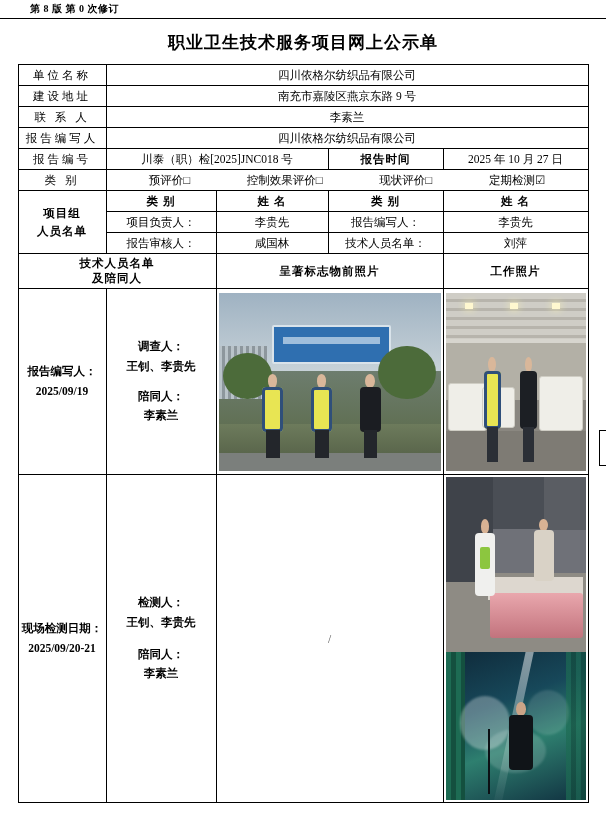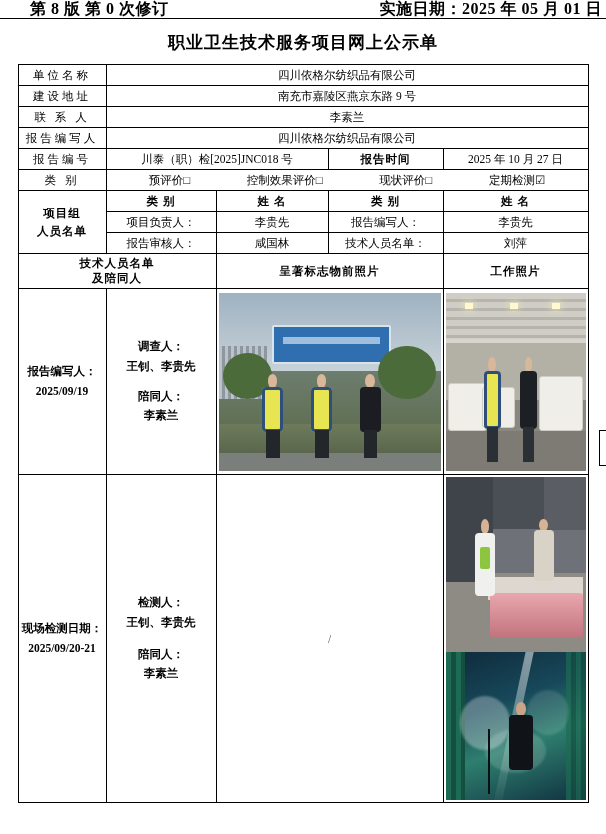--- a/index.html
+++ b/index.html
@@ -21,21 +21,21 @@
     box-sizing: border-box;
   }
 
   
   .header-bar {
     display: flex;
     align-items: center;
     justify-content: space-between;
     height: 18px;
     padding: 0 4px 0 30px;
-    font-size: 16px;
+    font-size: 10px;
     font-weight: bold;
     border-bottom: 1px solid #000;
   }
   .header-left { letter-spacing: 0.5px; }
   .header-right { letter-spacing: 0.5px; }
 
   
   .doc-title {
     text-align: center;
     font-size: 17px;
@@ -174,21 +174,20 @@
     background:#fff;
   }
 </style>
 </head>
 <body>
 
 <div class="page">
 
   <div class="header-bar">
     <span class="header-left">第 8 版  第 0 次修订</span>
-    <span class="header-right">实施日期：2025 年 05 月 01 日</span>
   </div>
 
   <div class="doc-title">职业卫生技术服务项目网上公示单</div>
 
   <table class="main">
     <colgroup>
       <col style="width:88px">
       <col style="width:110px">
       <col style="width:112px">
       <col style="width:115px">

